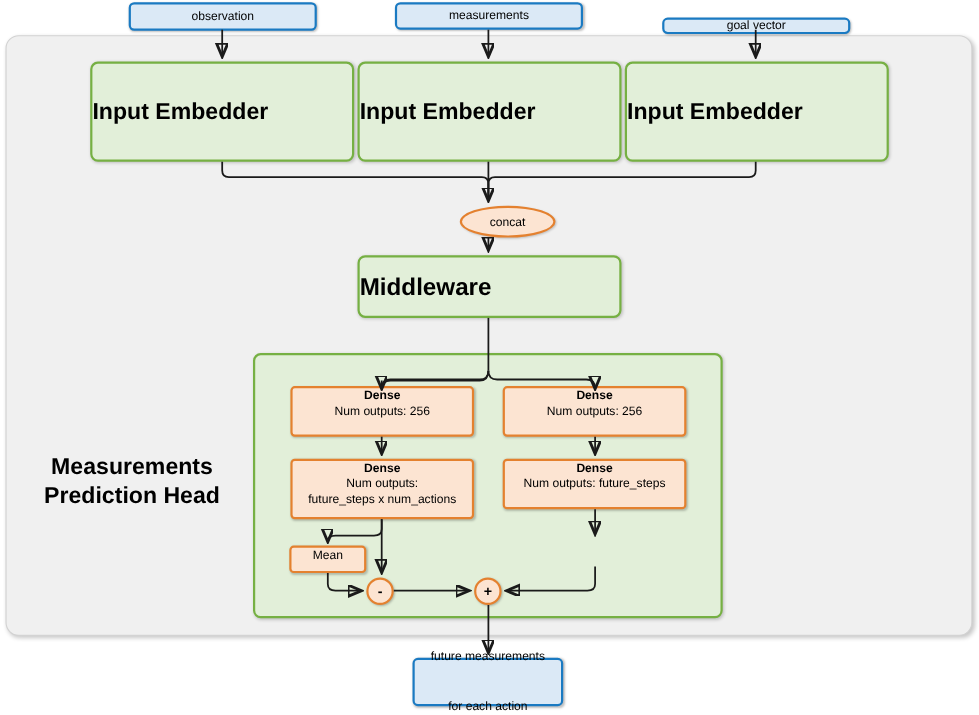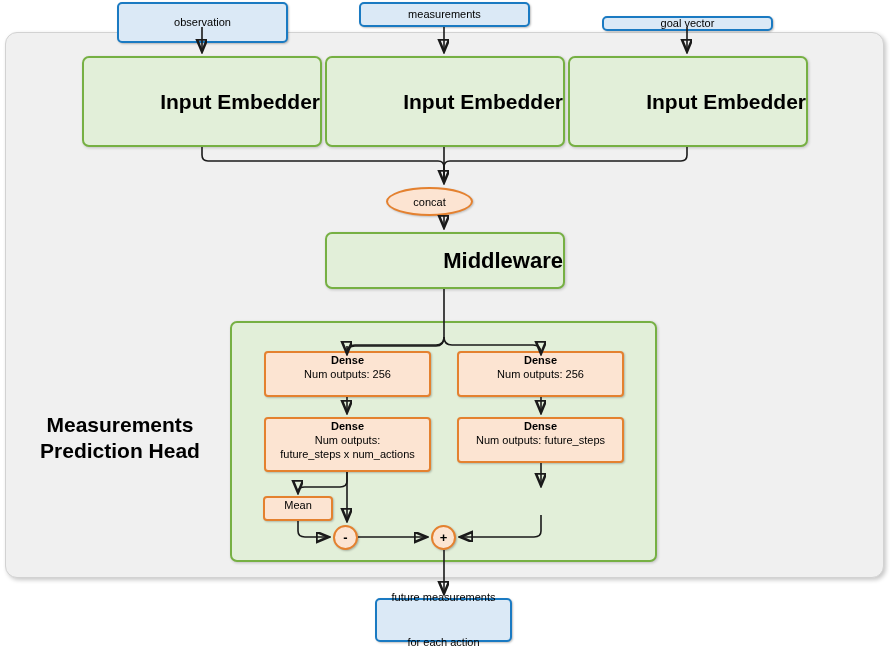--- a/index.html
+++ b/index.html
@@ -41,21 +41,21 @@
   }
 
   
   .green-box {
     background: #e2efd9;
     border: 2px solid #76b043;
     border-radius: 7px;
     box-shadow: 1px 1px 3px rgba(0,0,0,0.20);
   }
   .green-box.titled {
-    display: flex; align-items: center; justify-content: flex-end;
+    display: flex; align-items: center; justify-content: flex-start;
     font-weight: bold;
     color: #000;
   }
   .embedder { font-size: 21px; }
   .middleware-lbl { font-size: 22px; }
 
   
   .orange-box {
     background: #fce4d2;
     border: 2px solid #e4812f;
@@ -104,41 +104,41 @@
   }
   #wires path, #wires line { fill: none; stroke: #1a1a1a; stroke-width: 1.6px; }
 </style>
 </head>
 <body>
 
 <div id="stage">
 
   <div class="node outer-panel" style="left:5px; top:32px; width:879px; height:546px;"></div>
 
-  <div class="node io-box" style="left:117px; top:2px; width:171px; height:41px;">
+  <div class="node io-box" style="left:117px; top:2px; width:171px; height:26px;">
     <span>observation</span>
   </div>
   <div class="node io-box" style="left:359px; top:2px; width:171px; height:25px;">
     <span>measurements</span>
   </div>
   <div class="node io-box" style="left:602px; top:16px; width:171px; height:15px;">
     <span>goal vector</span>
   </div>
 
   <div class="node green-box titled embedder" style="left:82px; top:56px; width:240px; height:91px;">
     <span>Input Embedder</span>
   </div>
   <div class="node green-box titled embedder" style="left:325px; top:56px; width:240px; height:91px;">
     <span>Input Embedder</span>
   </div>
   <div class="node green-box titled embedder" style="left:568px; top:56px; width:240px; height:91px;">
     <span>Input Embedder</span>
   </div>
 
-  <div class="node ellipse" style="left:386px; top:187px; width:87px; height:29px;">
+  <div class="node ellipse" style="left:418px; top:187px; width:87px; height:29px;">
     <span>concat</span>
   </div>
 
   <div class="node green-box titled middleware-lbl" style="left:325px; top:232px; width:240px; height:57px;">
     <span>Middleware</span>
   </div>
 
   <div class="node green-box" style="left:230px; top:321px; width:427px; height:241px;"></div>
 
   <div class="node head-label" style="left:18px; top:412px; width:204px;">

